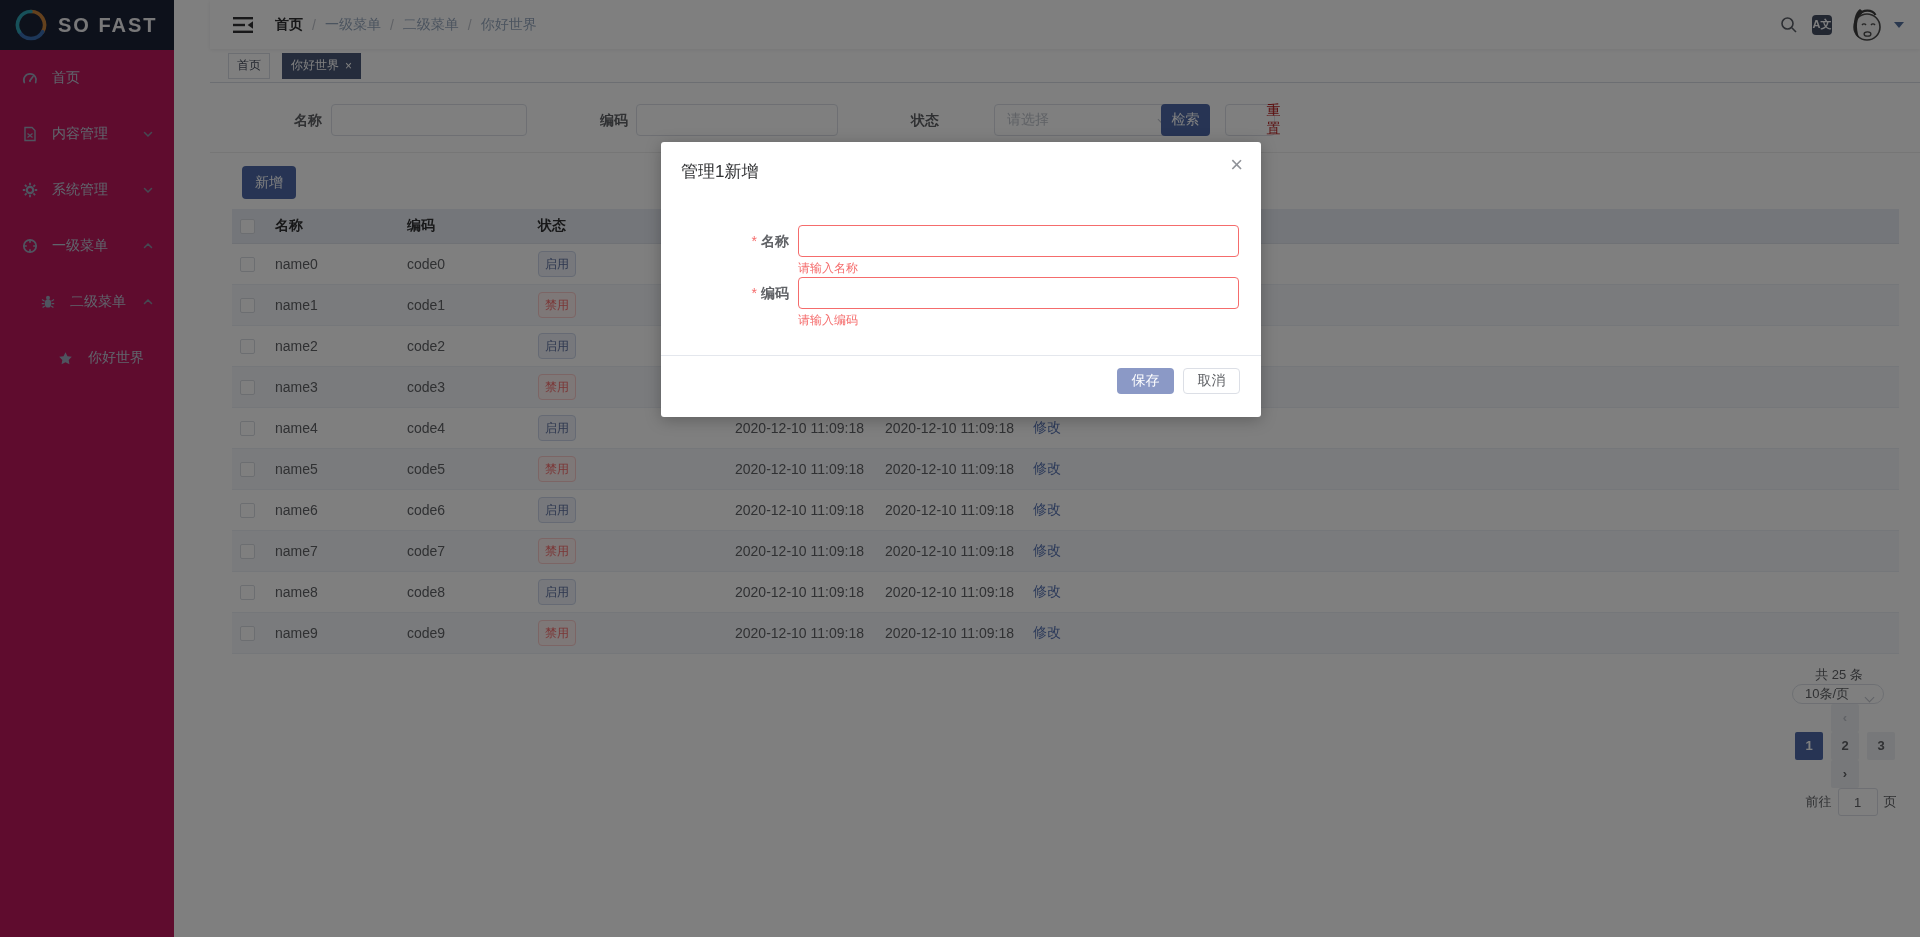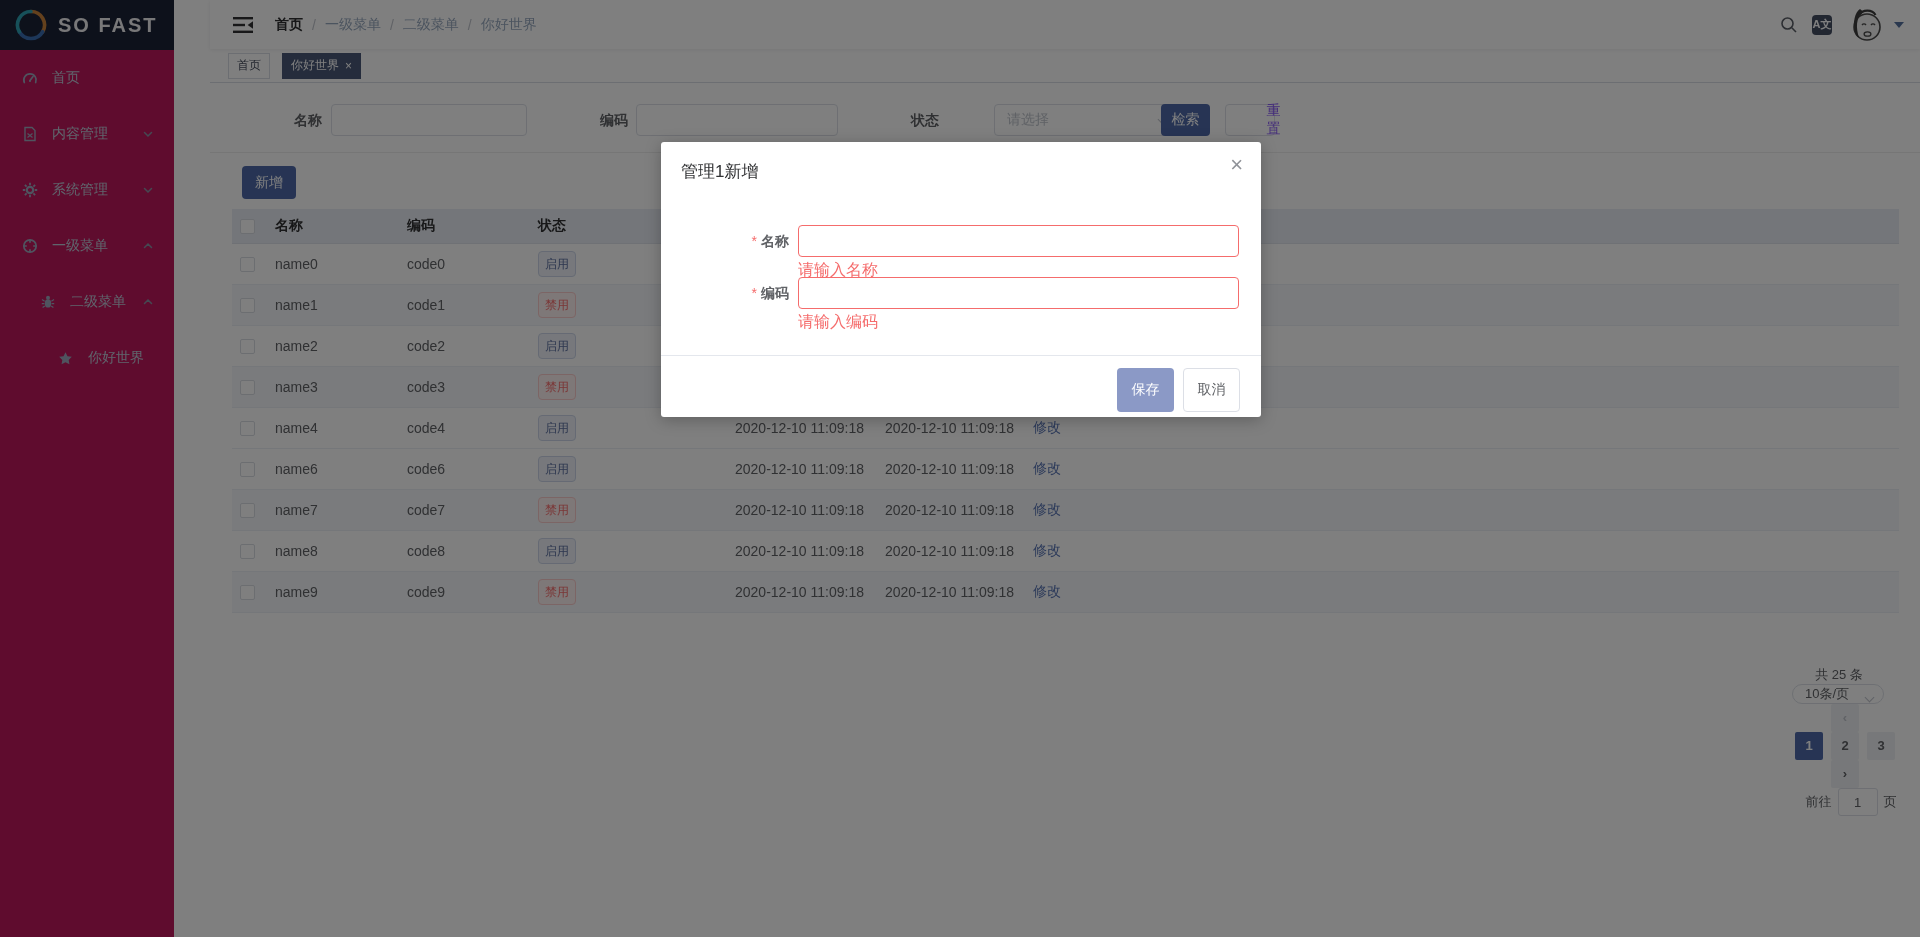--- a/index.html
+++ b/index.html
@@ -45,21 +45,21 @@
   .txt-input { position:absolute; height:32px; border:1px solid #dcdfe6; border-radius:4px; background:#fff;
     font-size:14px; padding:0 10px; color:#606266; outline:none; }
   .select-box { position:absolute; height:32px; border:1px solid #dcdfe6; border-radius:4px; background:#fff;
     display:flex; align-items:center; padding:0 30px 0 12px; cursor:pointer; }
   .select-placeholder { color:#bfc4cc; font-size:14px; }
   .sel-arrow { position:absolute; right:12px; top:11px; width:7px; height:7px;
     border-right:1.5px solid #c0c4cc; border-bottom:1.5px solid #c0c4cc; transform:rotate(45deg); }
   .btn { position:absolute; height:32px; border-radius:4px; font-size:14px; display:flex; align-items:center;
     justify-content:center; cursor:pointer; border:1px solid transparent; }
   .btn-primary { background:#4e69a8; color:#fff; }
-  .btn-plain { background:#fff; color:#8b5cf6; border-color:#dcdfe6;padding-left:47px; }
+  .btn-plain { background:#fff; color:#b91c1c; border-color:#dcdfe6;padding-left:47px; }
   .filter-divider { position:absolute; left:0; right:0; top:152px; border-top:1px solid #ececec; }
 
   
   .grid { position:absolute; left:22px; top:209px; width:1667px; border-collapse:collapse; table-layout:fixed; font-size:14px; }
   .grid th { height:34px; background:#e9edf4; color:#303133; font-weight:600; text-align:left;
     border-bottom:1px solid #dfe3ea; }
   .grid td { height:41px; color:#606266; border-bottom:1px solid #ebeef5; }
   .grid tr.stripe td { background:#f5f7fa; }
   .checkbox { display:inline-block; width:15px; height:15px; border:1px solid #d9dce3; border-radius:2px;
     background:#fff; vertical-align:middle; cursor:pointer; }
@@ -88,23 +88,23 @@
   .overlay { position:absolute; left:0; top:0; right:0; bottom:0; background:rgba(0,0,0,.5); z-index:50; }
   .dialog { position:absolute; left:661px; top:142px; width:600px; height:275px; background:#fff;
     border-radius:3px; box-shadow:0 3px 16px rgba(0,0,0,.25); z-index:60; }
   .dlg-title { position:absolute; left:20px; top:18px; font-size:17px; color:#303133; }
   .dlg-close { position:absolute; right:18px; top:12px; font-size:22px; color:#909399; cursor:pointer; line-height:1; }
   .dlg-label { position:absolute; left:0; width:128px; text-align:right; font-size:14px; font-weight:600;
     color:#606266; line-height:32px; }
   .dlg-label .req { color:#f56c6c; margin-right:4px; font-weight:400; }
   .dlg-input { position:absolute; left:137px; width:441px; height:32px; border:1px solid #f56c6c;
     border-radius:4px; padding:0 10px; font-size:14px; outline:none; background:#fff; }
-  .dlg-error { position:absolute; left:137px; font-size:16px; color:#f56c6c; }
+  .dlg-error { position:absolute; left:137px; font-size:12px; color:#f56c6c; }
   .dlg-footer-line { position:absolute; left:0; right:0; top:213px; border-top:1px solid #e4e7ed; }
-  .dlg-btn { position:absolute; top:226px; width:57px; height:44px; border-radius:4px; font-size:14px;
+  .dlg-btn { position:absolute; top:226px; width:57px; height:26px; border-radius:4px; font-size:14px;
     display:flex; align-items:center; justify-content:center; cursor:pointer; border:1px solid transparent; }
   .dlg-save { left:456px; background:#8b99c6; color:#fff; }
   .dlg-cancel { left:522px; background:#fff; color:#606266; border-color:#dcdfe6; }
 </style>
 </head>
 <body>
 
 <div class="app">
 
   <aside class="sidebar">
@@ -329,20 +329,29 @@
   </tr>
           <tr>
     <td class="cell-check"><span class="checkbox"></span></td>
     <td class="c-name">name4</td>
     <td class="c-code">code4</td>
     <td class="c-status"><span class="status-tag tag-enabled">启用</span></td>
     <td class="c-created">2020-12-10 11:09:18</td>
     <td class="c-updated">2020-12-10 11:09:18</td>
     <td><span class="link">修改</span></td>
   </tr>
+          <tr class="stripe">
+    <td class="cell-check"><span class="checkbox"></span></td>
+    <td class="c-name">name5</td>
+    <td class="c-code">code5</td>
+    <td class="c-status"><span class="status-tag tag-disabled">禁用</span></td>
+    <td class="c-created">2020-12-10 11:09:18</td>
+    <td class="c-updated">2020-12-10 11:09:18</td>
+    <td><span class="link">修改</span></td>
+  </tr>
           <tr>
     <td class="cell-check"><span class="checkbox"></span></td>
     <td class="c-name">name6</td>
     <td class="c-code">code6</td>
     <td class="c-status"><span class="status-tag tag-enabled">启用</span></td>
     <td class="c-created">2020-12-10 11:09:18</td>
     <td class="c-updated">2020-12-10 11:09:18</td>
     <td><span class="link">修改</span></td>
   </tr>
           <tr class="stripe">

